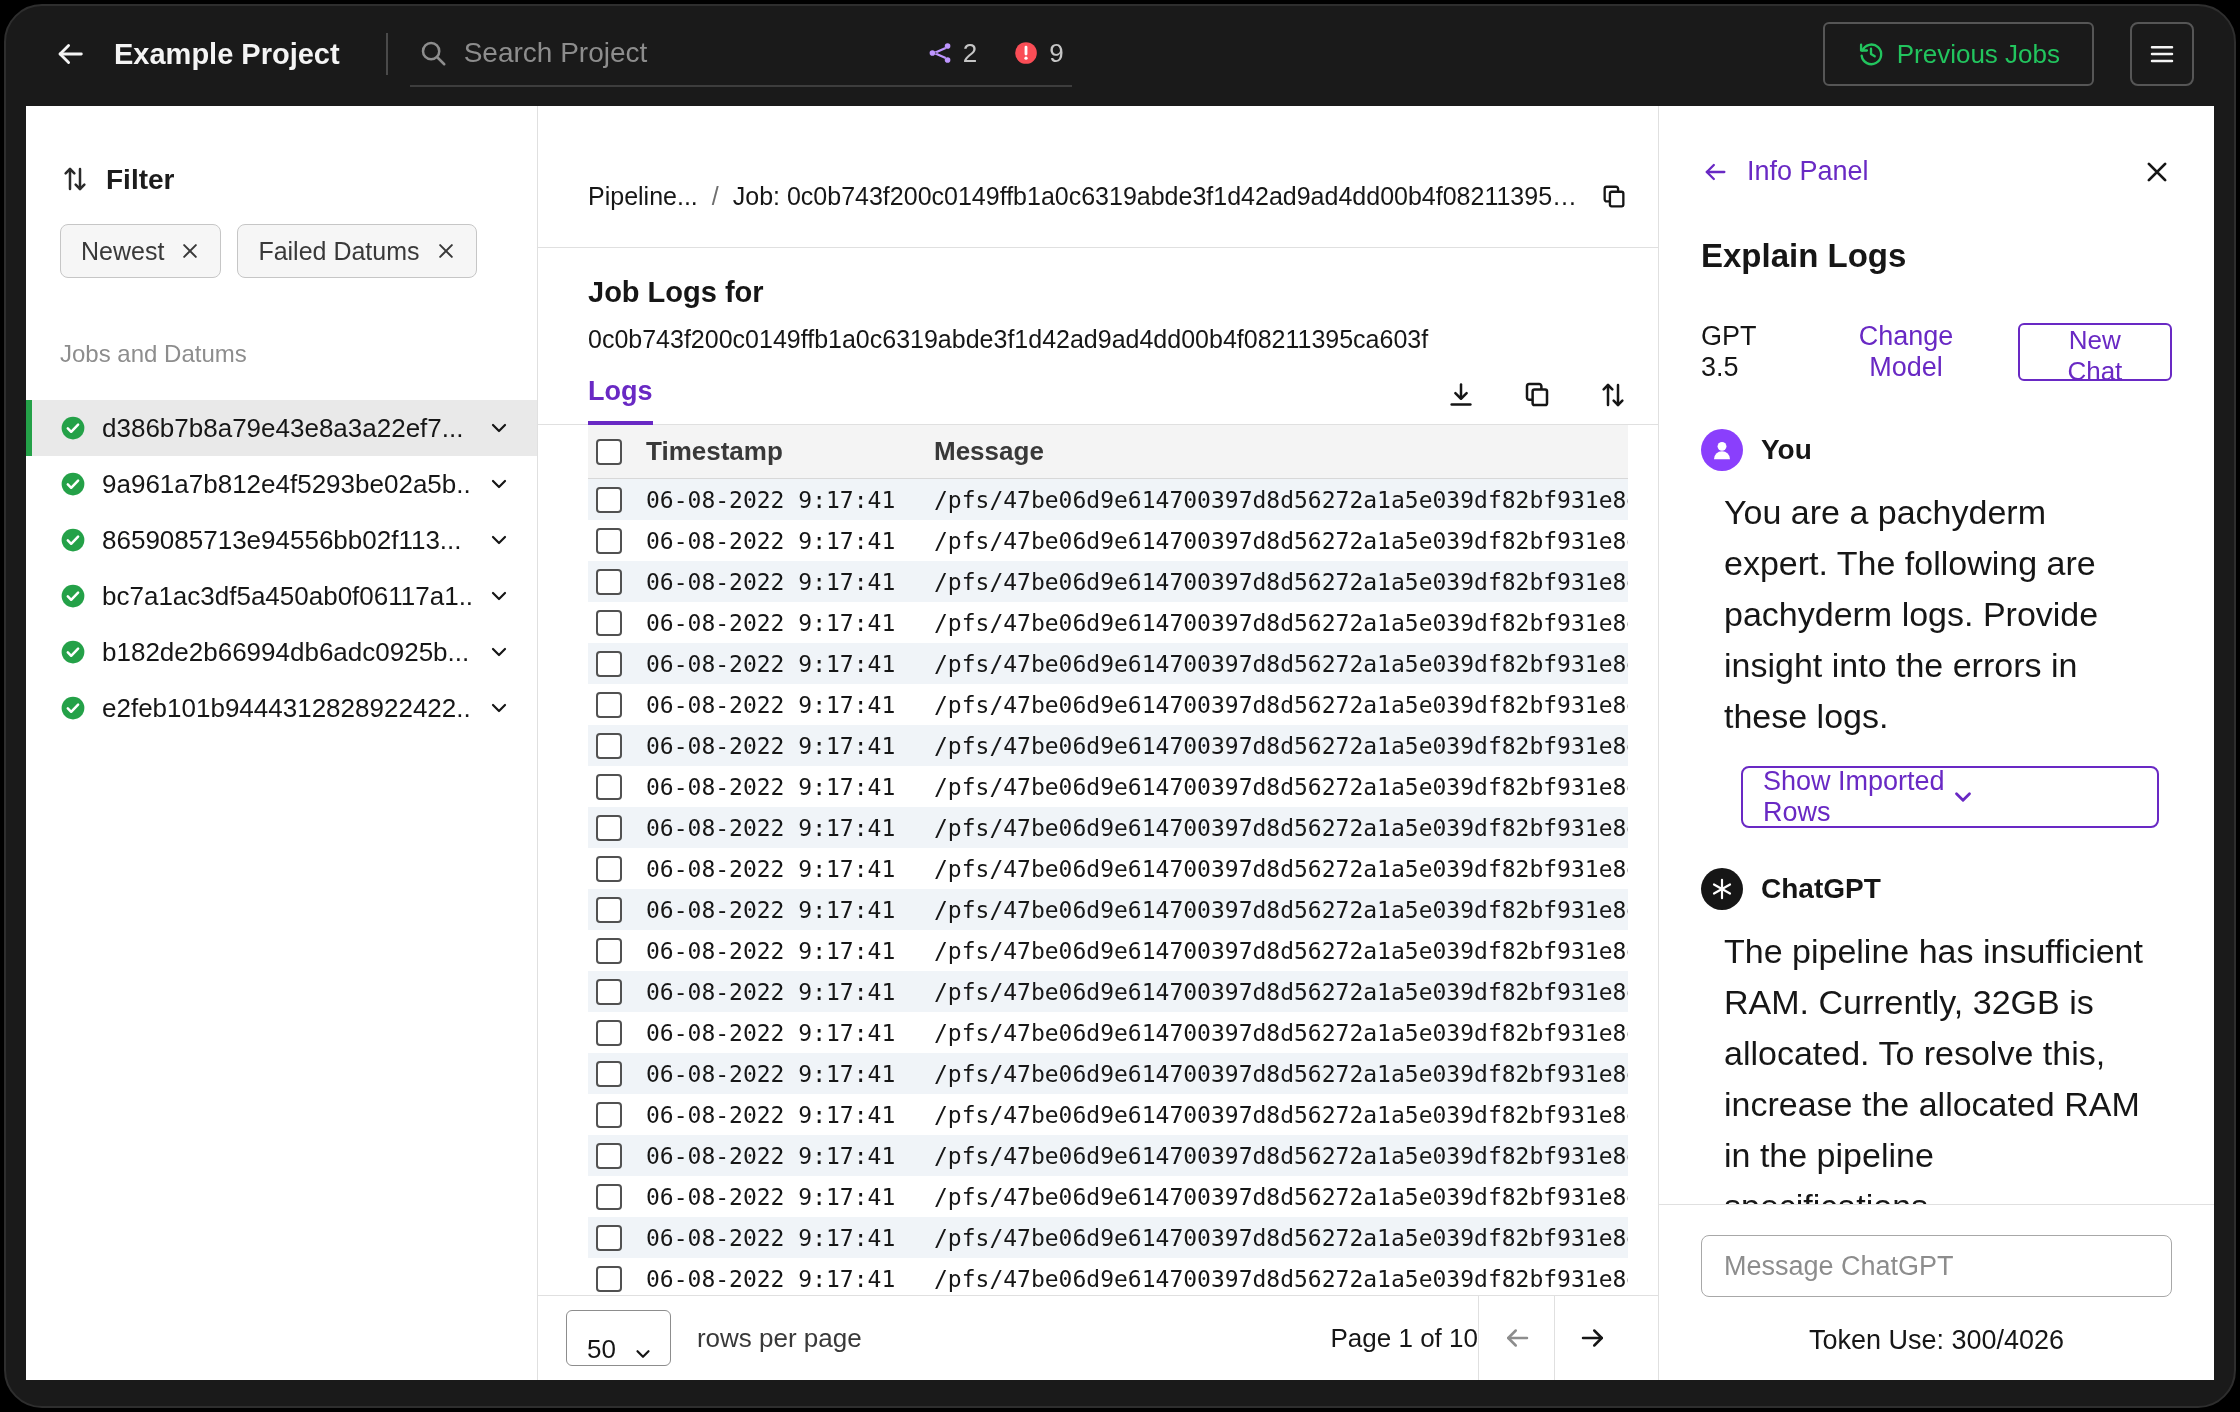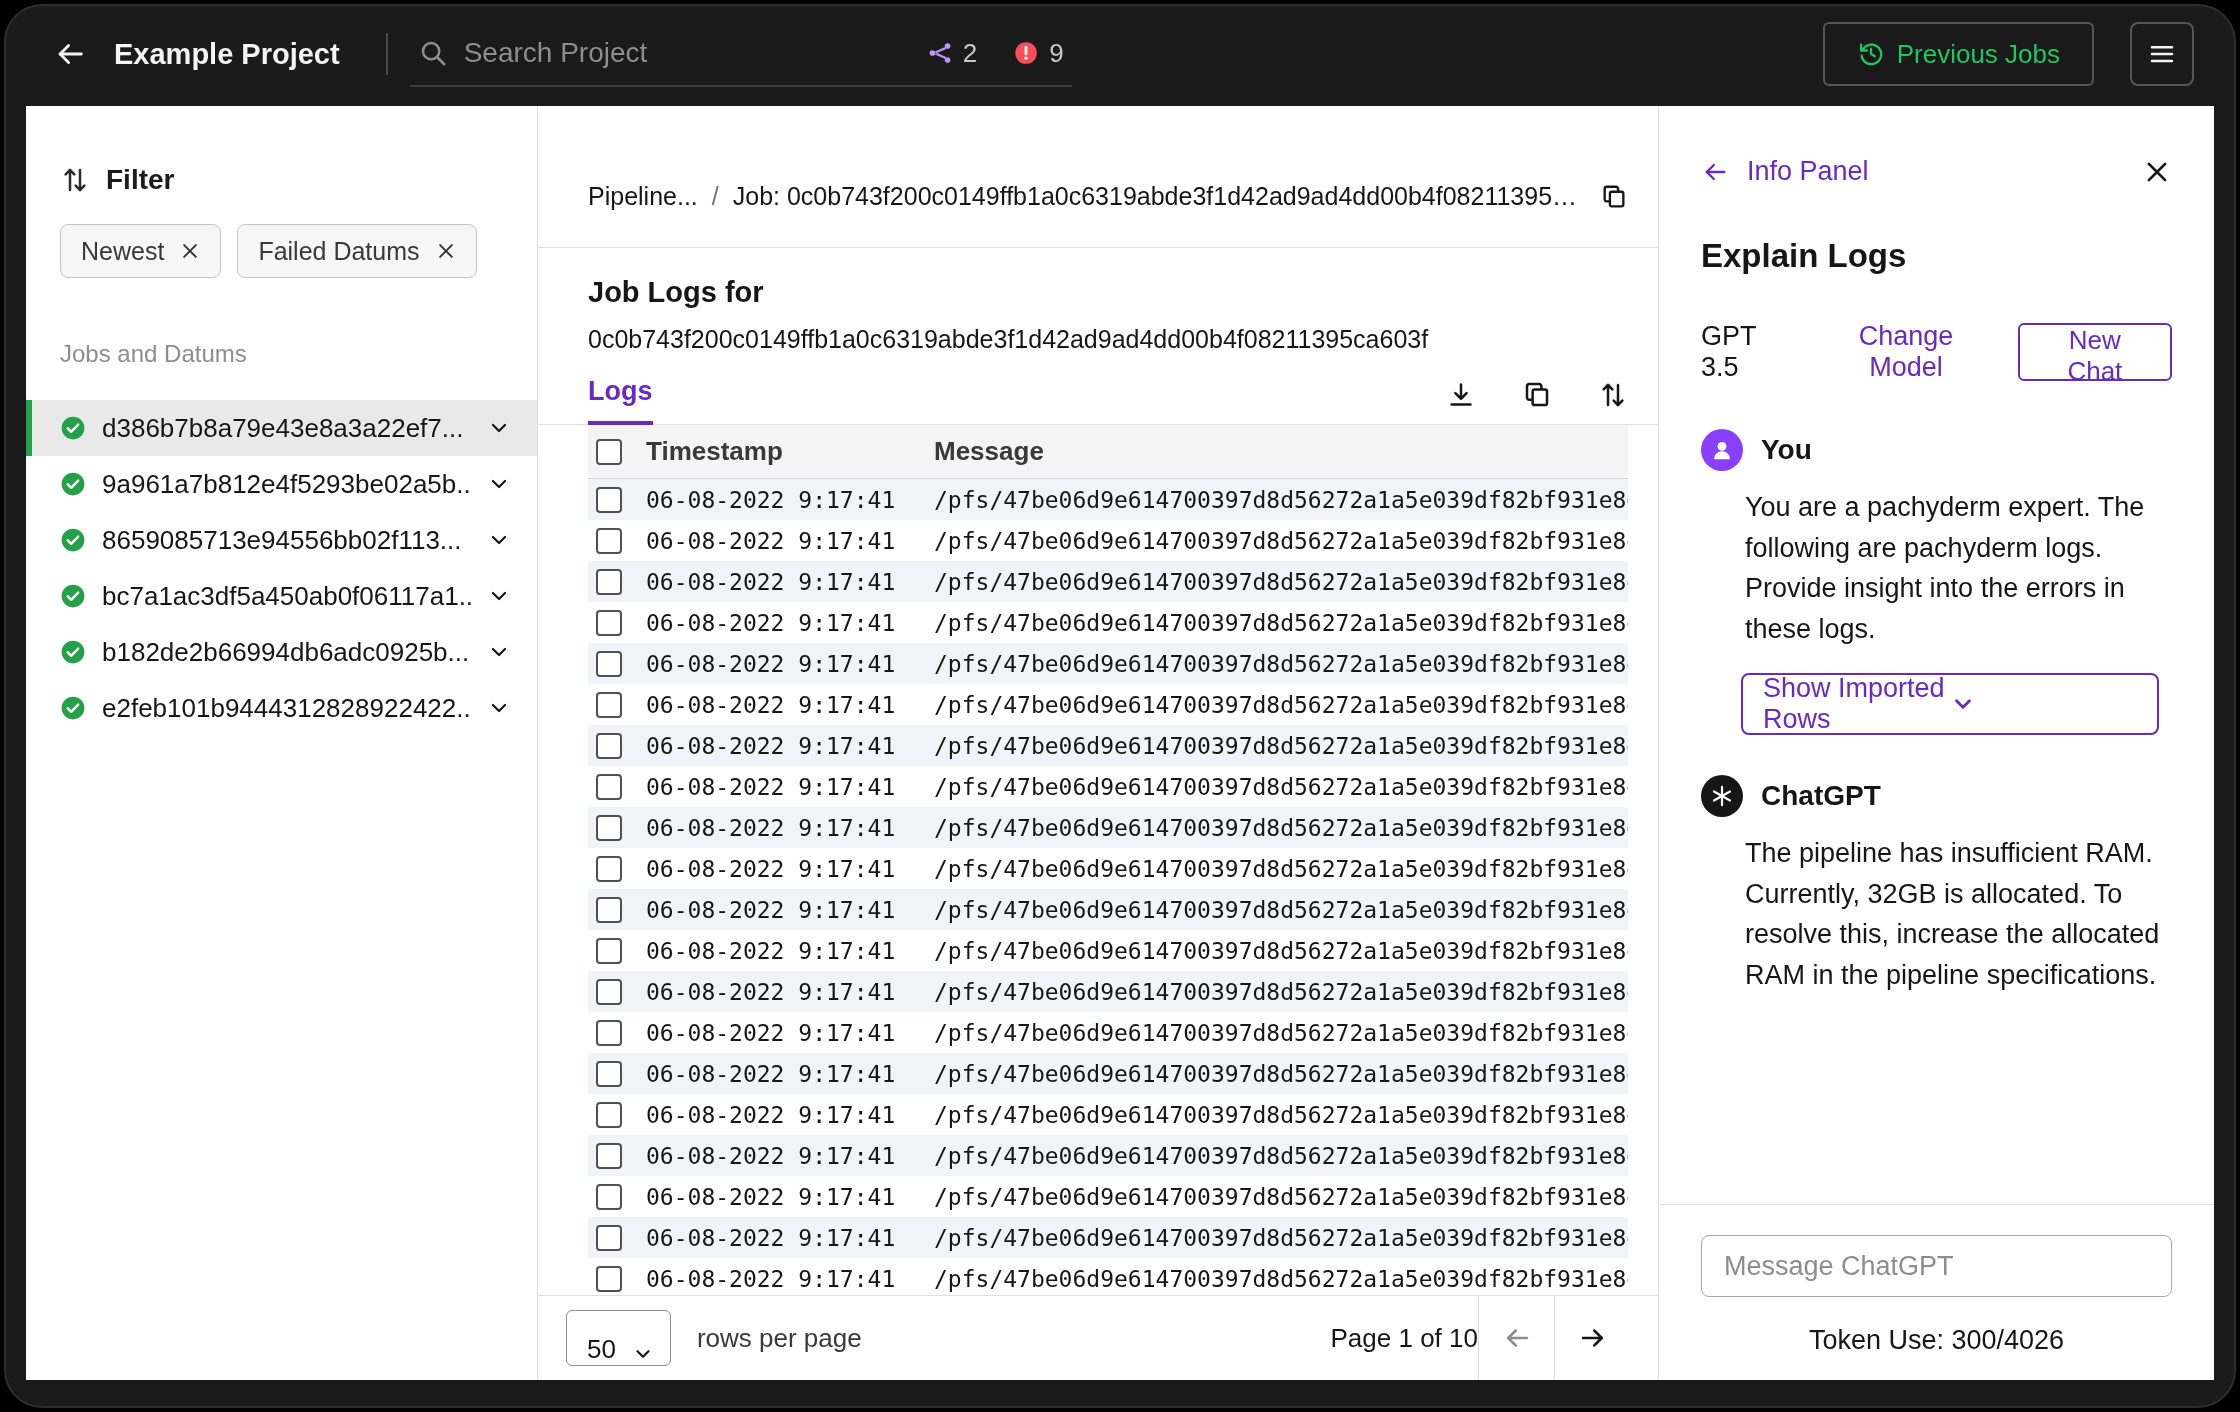--- a/index.html
+++ b/index.html
@@ -23,21 +23,21 @@
   .badge{display:flex;align-items:center;gap:10px}
   .tb-right{margin-left:auto;display:flex;align-items:center;gap:36px}
   .prev-jobs{display:flex;align-items:center;gap:12px;height:64px;padding:0 32px;border:2px solid #565656;border-radius:6px;background:transparent;color:#22c55e;font-size:26px;cursor:pointer}
   .menu-btn{width:64px;height:64px;border:2px solid #565656;border-radius:8px;background:transparent;color:#f4f4f4;display:flex;align-items:center;justify-content:center;cursor:pointer}
 
   
   .content{position:absolute;top:100px;left:20px;right:20px;bottom:26px;background:#fff;display:flex;overflow:hidden}
 
   
   .sidebar{flex:0 0 512px;border-right:1px solid #e0e0e0;padding-top:58px;display:flex;flex-direction:column;overflow:hidden}
-  .filter-row{display:flex;align-items:center;gap:16px;padding:0 34px;font-size:28px;font-weight:600;color:#1c1c1c}
+  .filter-row{display:flex;gap:16px;padding:0 34px;font-size:28px;font-weight:600;color:#1c1c1c}
   .chips{display:flex;gap:16px;padding:0 34px;margin-top:28px}
   .chip{display:flex;align-items:center;gap:16px;height:54px;padding:0 20px;background:#f6f6f6;border:1.5px solid #c6c6c6;border-radius:8px;font-size:25px;color:#393939;cursor:pointer}
   .section-label{margin-top:62px;padding:0 34px;font-size:24px;color:#8d8d8d}
   .job-list{margin-top:32px;display:flex;flex-direction:column}
   .job-item{display:flex;align-items:center;gap:16px;height:56px;padding:0 26px 0 34px;cursor:pointer;background:#fff}
   .job-item.selected{background:#e9e9e9;border-left:6px solid #24a148;padding-left:28px}
   .job-id{flex:1;font-size:26px;color:#161616;white-space:nowrap;overflow:hidden}
   .chev{color:#161616;display:flex}
 
   
@@ -78,21 +78,21 @@
   .model-row{display:flex;align-items:center;gap:30px;padding:0 42px;margin-top:46px}
   .model-name{font-size:27px;color:#161616}
   .change-model{background:none;border:none;font-size:27px;color:#6929c4;cursor:pointer}
   .new-chat{margin-left:auto;height:58px;padding:0 22px;border:2px solid #6929c4;border-radius:6px;background:#fff;color:#6929c4;font-size:26px;cursor:pointer}
   .chat{flex:1;overflow:hidden;padding:0 42px;margin-top:46px}
   .msg-head{display:flex;align-items:center;gap:18px}
   .avatar{width:42px;height:42px;border-radius:50%;flex:0 0 42px;display:flex;align-items:center;justify-content:center}
   .avatar.you{background:#8a3ffc}
   .avatar.gpt{background:#161616}
   .msg-author{font-size:28px;font-weight:700}
-  .msg-text{margin:16px 0 0 44px;font-size:27px;line-height:1.5;color:#161616;max-width:420px}
+  .msg-text{margin:16px 0 0 23px;font-size:34px;line-height:1.5;color:#161616;max-width:420px}
   .rows-dd{margin:24px 0 0 40px;width:418px;height:62px;border:2px solid #6929c4;border-radius:8px;background:#fff;color:#6929c4;font-size:27px;display:flex;align-items:center;padding:0 20px;cursor:pointer}
   .rows-dd span{flex:1;text-align:left}
   .msg+.msg{margin-top:40px}
   .info-bottom{border-top:1px solid #e0e0e0;padding:30px 42px 24px 42px}
   .chat-input{width:100%;height:62px;border:1.5px solid #a8a8a8;border-radius:8px;padding:0 22px;font-size:27px;font-family:inherit;color:#161616;outline:none;background:#fff}
   .chat-input::placeholder{color:#8d8d8d}
   .token{margin-top:28px;text-align:center;font-size:27px;font-weight:500;color:#161616}
 </style>
 </head>
 <body>

